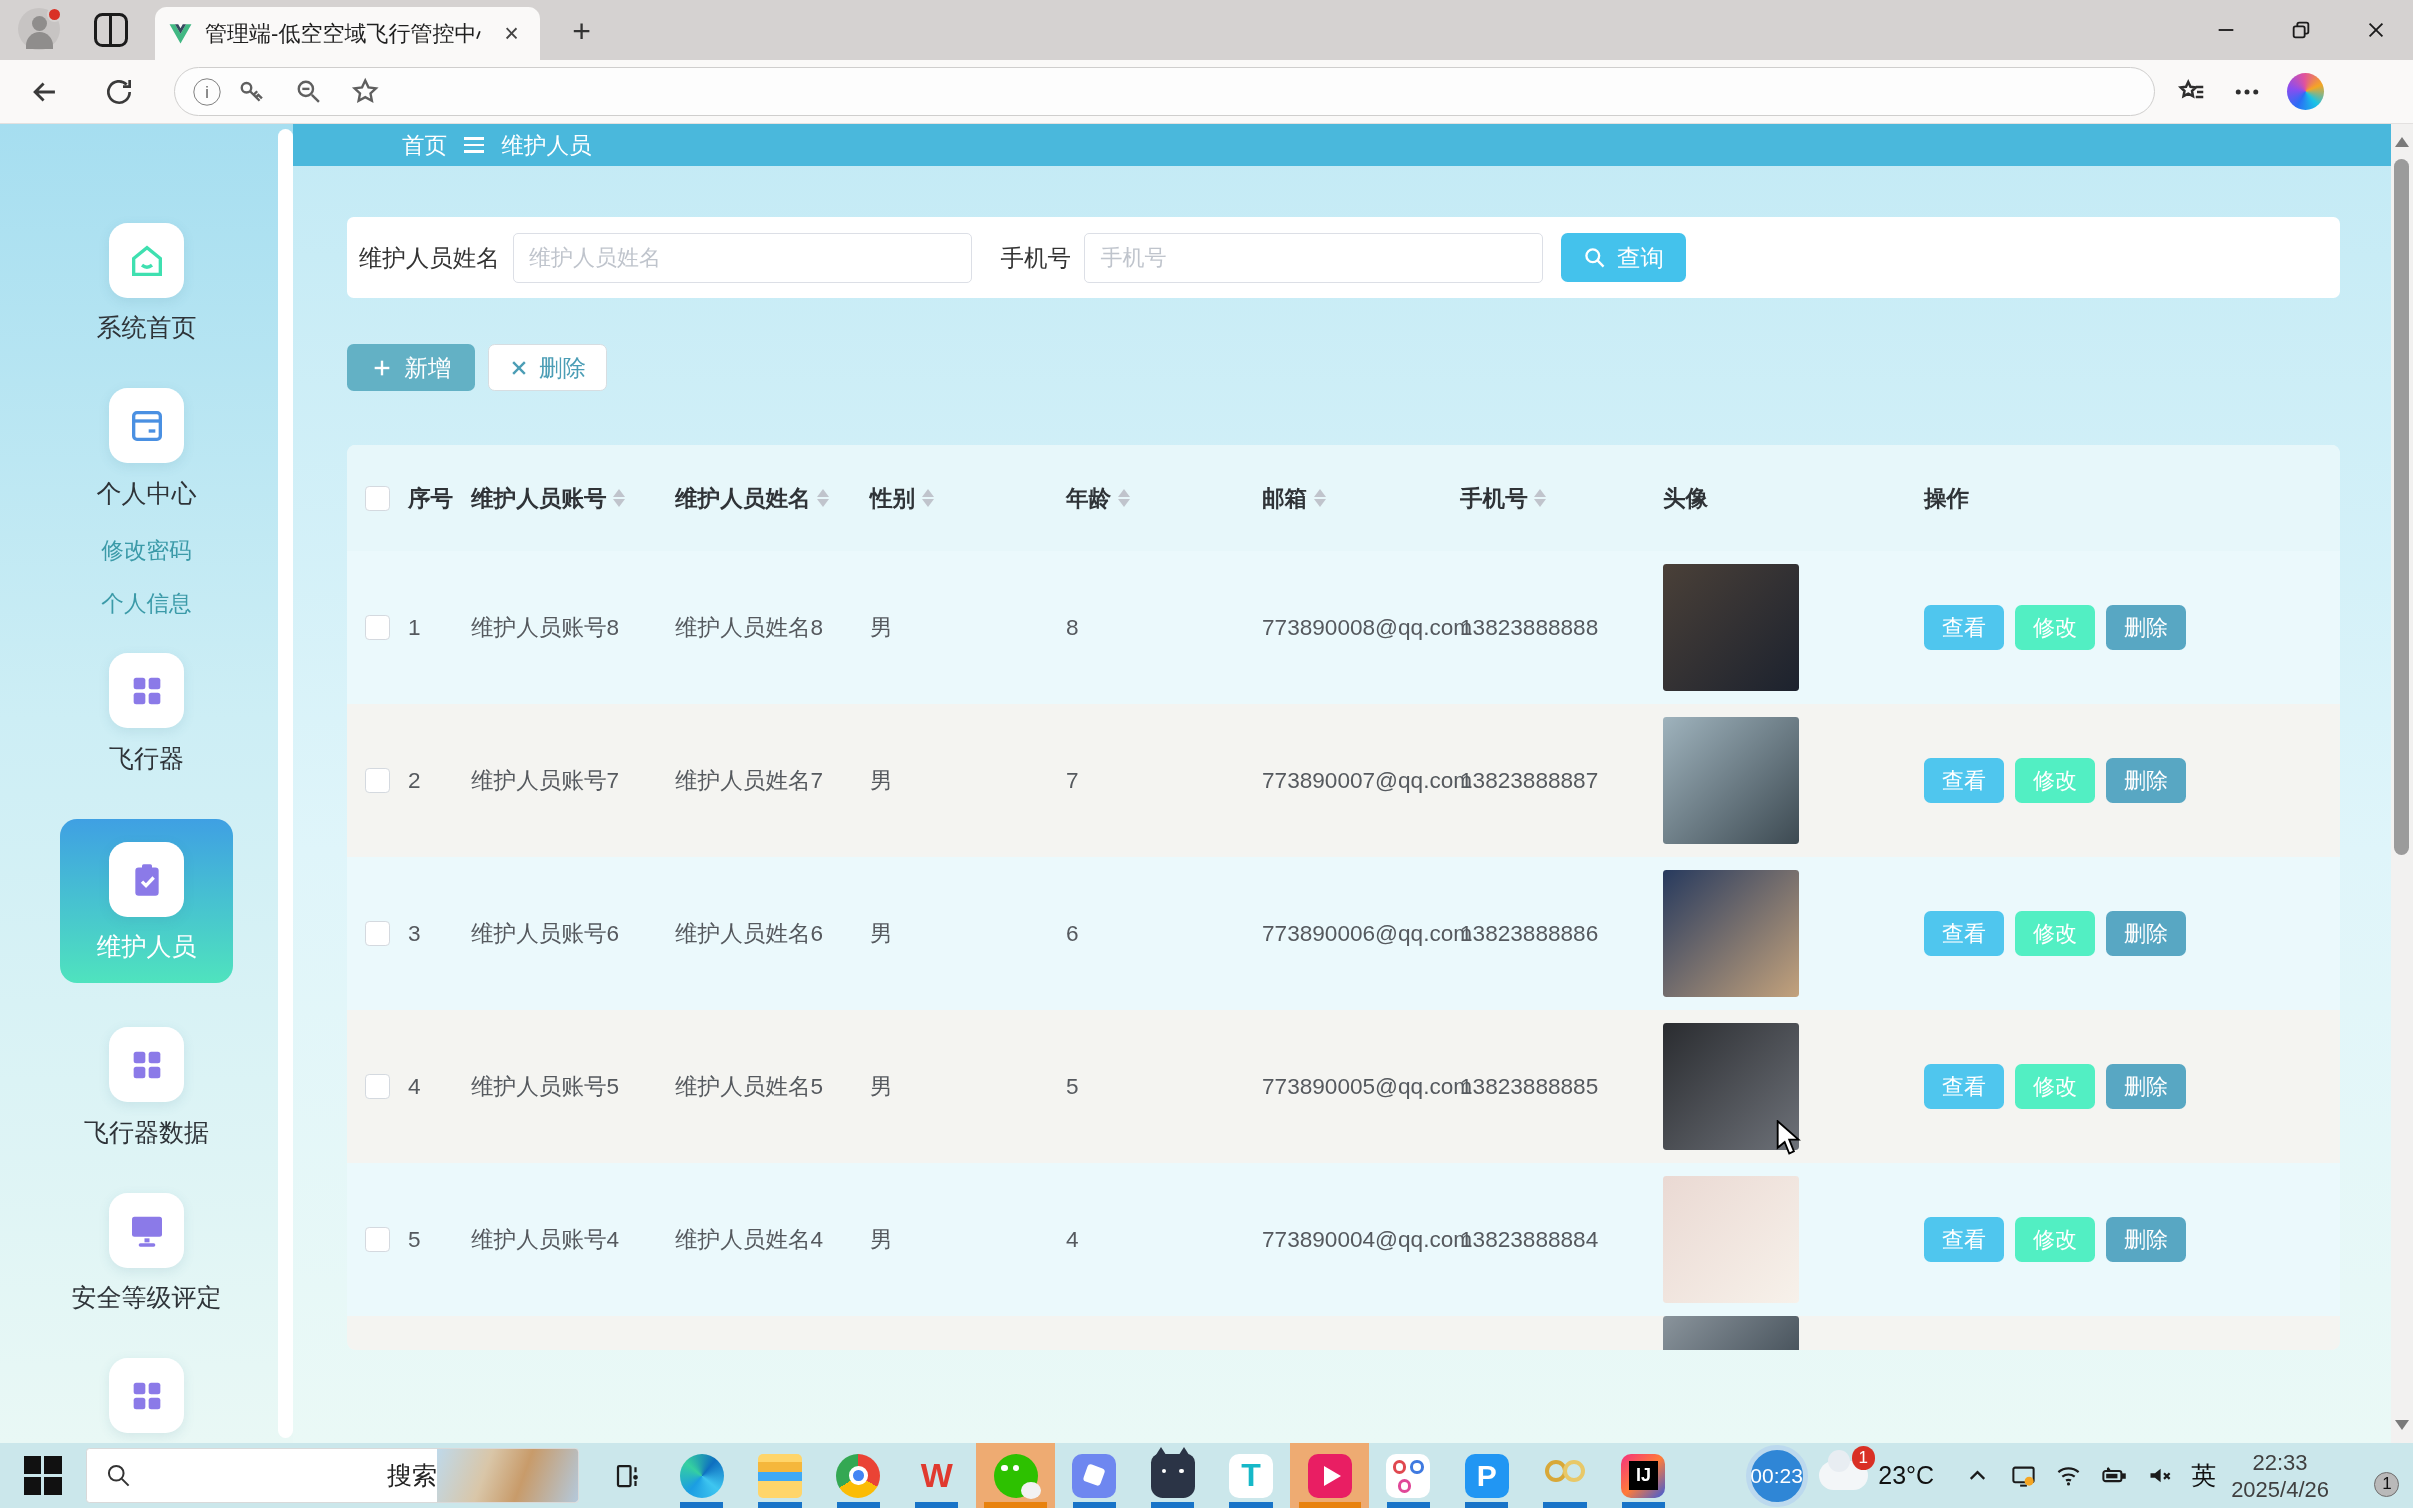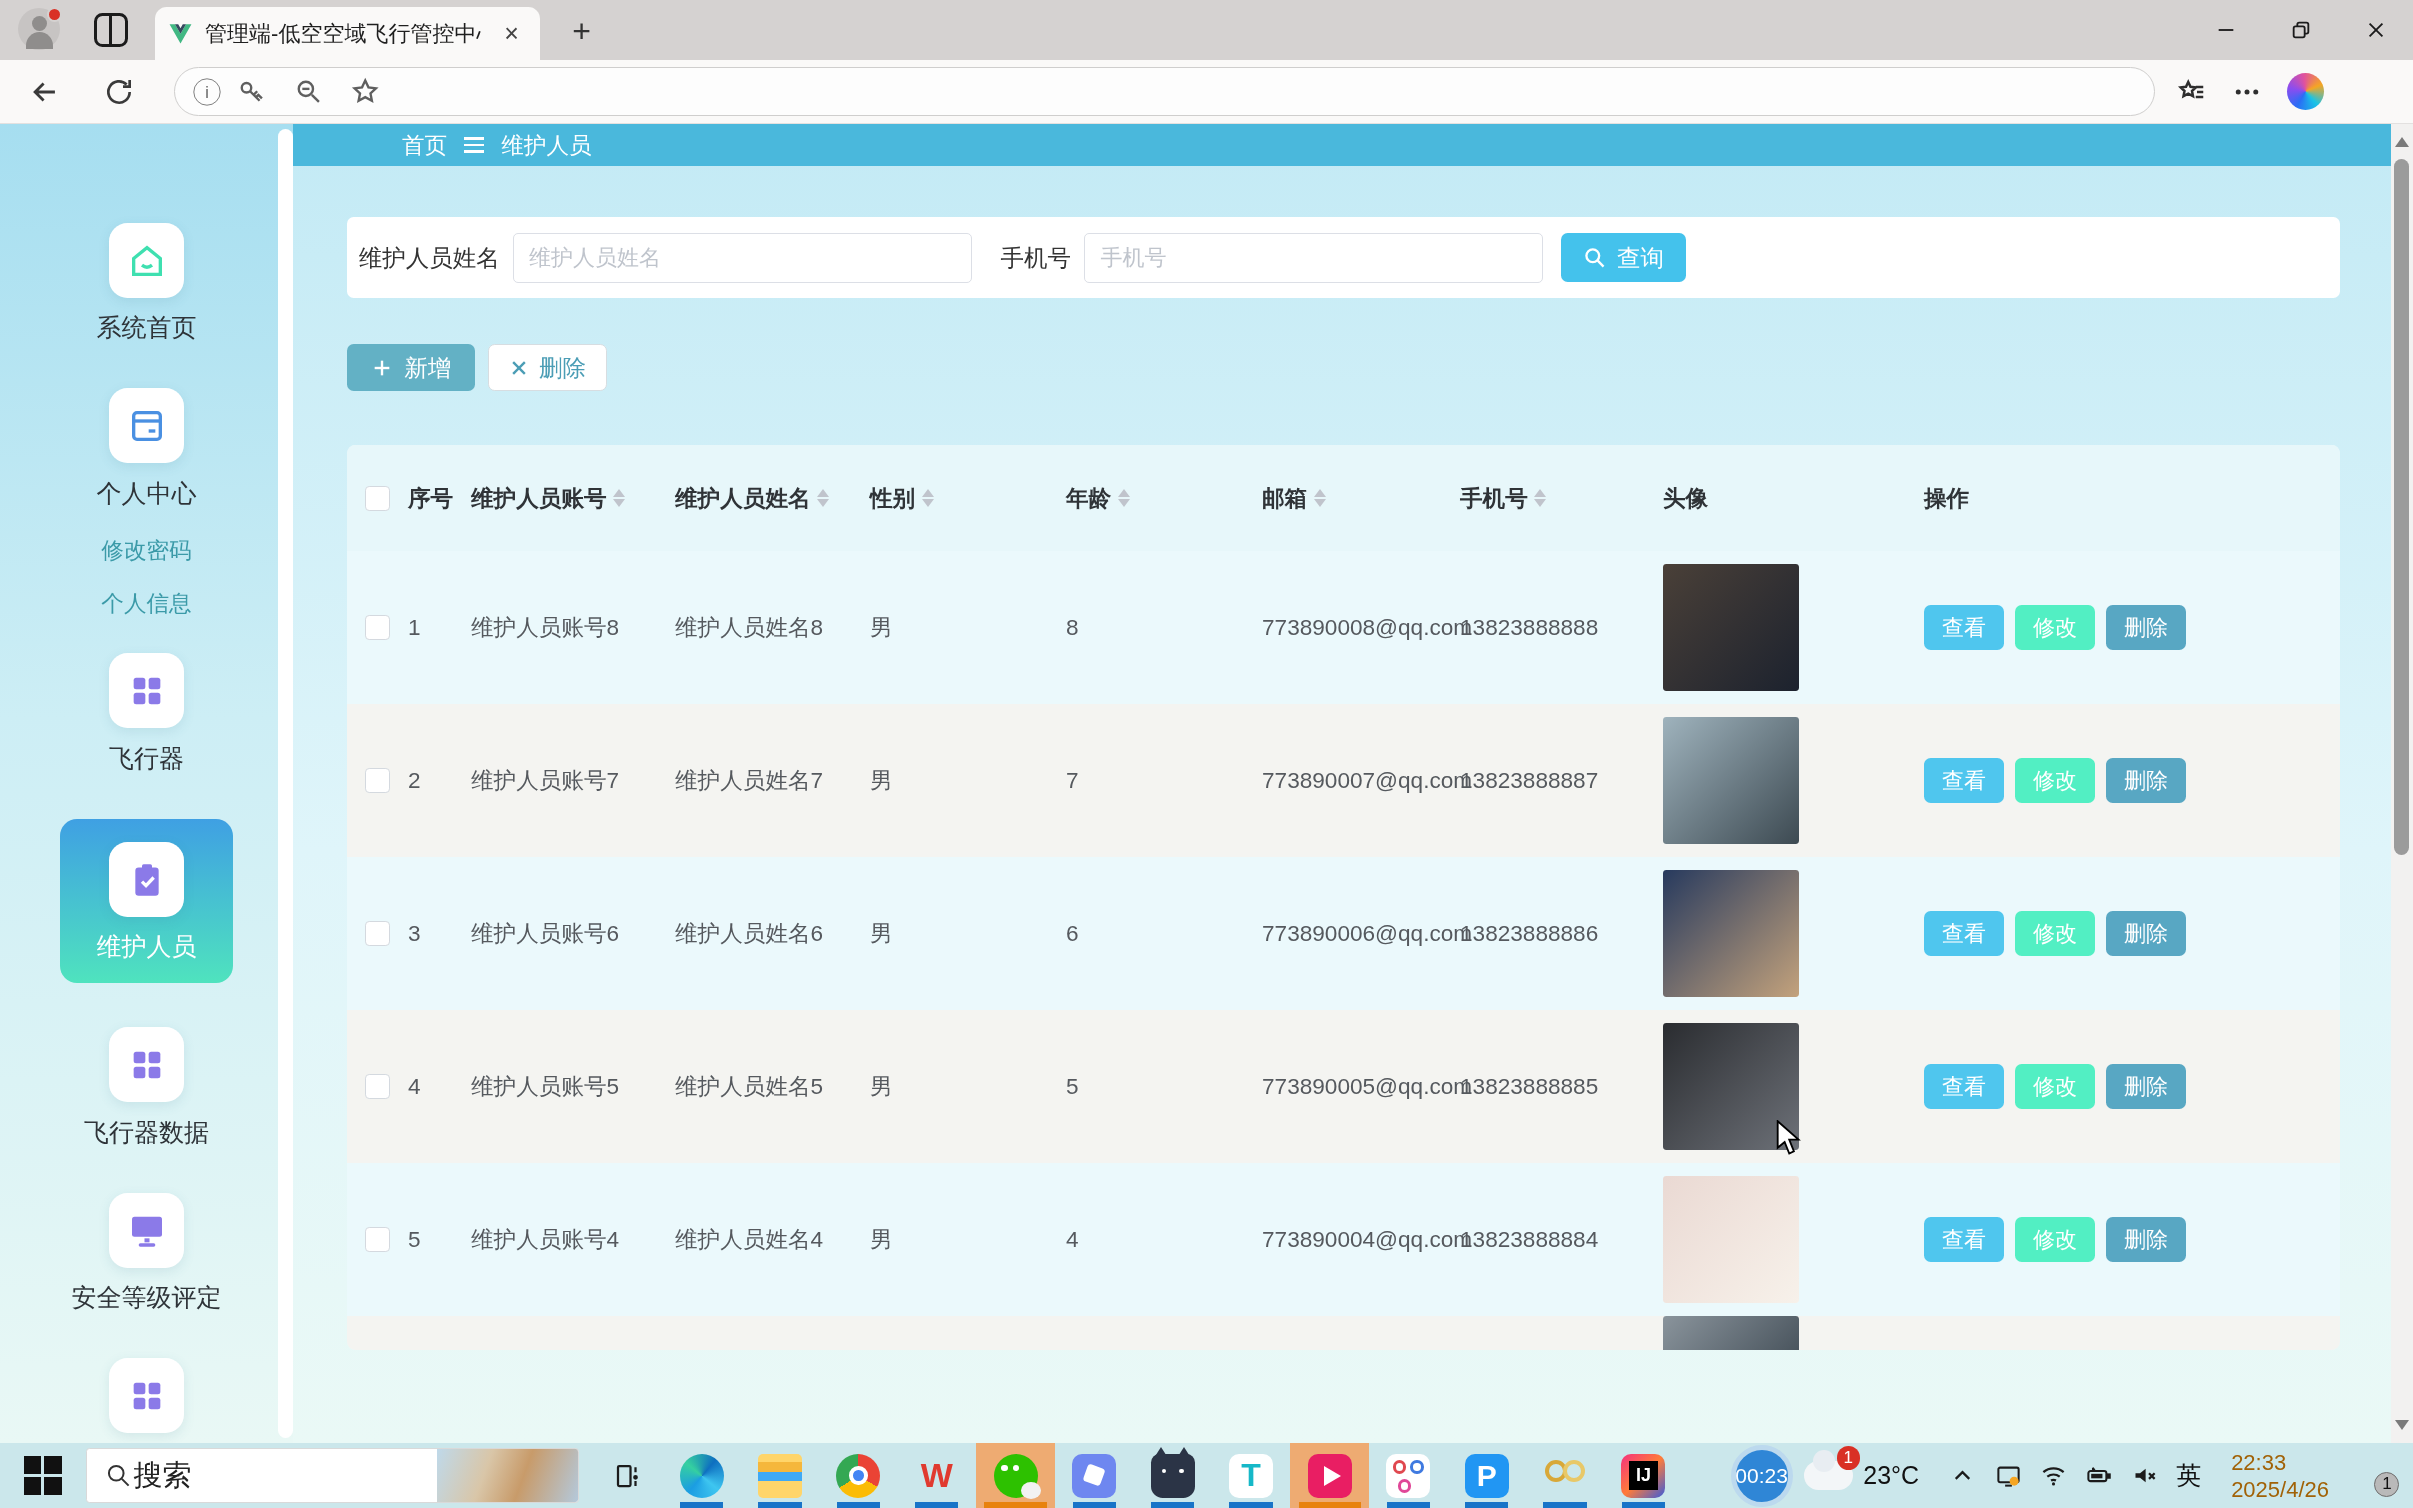--- a/index.html
+++ b/index.html
@@ -115,40 +115,40 @@
   .pg-arrow.up i { border-bottom:10px solid #7a7a7a; }
   .pg-arrow.down i { border-top:10px solid #7a7a7a; }
   .pg-thumb { position:absolute; left:3.4px; top:35px; width:15px; height:696px; border-radius:8.4px; background:#9b9b9b; }
 
   
   .taskbar { position:relative; height:65px; background:#cbe7eb; display:flex; align-items:center; }
   .tb-start { margin-left:23.5px; width:39px; height:39px; display:grid; grid-template-columns:17.6px 17.6px; grid-template-rows:17.6px 17.6px; gap:3.4px; flex:0 0 auto; }
   .tb-start i { background:#111; }
   .tb-search { margin-left:23.5px; width:493px; height:55px; background:#fff; border:0.8px solid #d9d9d9; border-radius:3.4px; display:flex; align-items:center; overflow:hidden; flex:0 0 auto; }
   .tb-search .mag { margin-left:18.4px; }
-  .tb-search-text { margin-left:1px; font-size:29px; color:#222; flex:1; }
+  .tb-search-text { margin-left:27px; font-size:25px; color:#222; flex:1;text-align:right; }
   .tb-search-img { width:141px; height:54px; background:linear-gradient(110deg,#bfd9ea 0%,#d9c6a8 35%,#c89b6a 60%,#b4c9dc 100%); flex:0 0 auto; }
   .tb-taskview { margin-left:28.5px; }
   .tb-apps { display:flex; align-items:center; margin-left:15px; }
   .tb-app { position:relative; width:60px; height:65px; display:flex; align-items:center; justify-content:center; flex:0 0 auto; margin:0 9.2px; }
   .tb-app.hl { background:#eeab72; margin:0; padding:0 9.2px; width:79px; }
   .tb-app .ind { position:absolute; bottom:0; left:8.4px; right:8.4px; height:5.9px; background:#1874c8; }
   .tb-app.hl .ind { background:#e8820e; }
   .appico { width:44px; height:44px; border-radius:10px; display:flex; align-items:center; justify-content:center; font-weight:bold; }
   .tb-right { margin-left:auto; display:flex; align-items:center; flex:0 0 auto; }
   .timer-widget { width:62px; height:62px; border-radius:50%; background:#2f86d6; border:5px solid #bcd9ee; color:#fff; font-size:21px; display:flex; align-items:center; justify-content:center; flex:0 0 auto; }
   .weather { position:relative; margin-left:11.7px; display:flex; align-items:center; gap:10px; }
   .cloud { position:relative; width:49px; height:28.5px; background:#f3f6f8; border-radius:17px; }
   .cloud::before { content:""; position:absolute; left:8.4px; top:-11.7px; width:22px; height:22px; border-radius:50%; background:#e8edf2; }
   .wbadge { position:absolute; right:-6.7px; top:-15px; min-width:23.5px; height:23.5px; border-radius:50%; background:#d93025; color:#fff; font-size:17px; display:flex; align-items:center; justify-content:center; }
   .temp { font-size:25px; color:#111; }
   .tray { display:flex; align-items:center; gap:18.4px; margin-left:30px; }
   .tray svg { width:27px; height:27px; }
   .ime { font-size:25px; color:#111; }
-  .clock { margin-left:30px; text-align:left; font-size:22px; color:#a16207; line-height:27px; }
+  .clock { margin-left:15px; text-align:center; font-size:22px; color:#404040; line-height:27px; }
   .notif { position:relative; margin:0 22px 0 25px; width:37px; height:32px; }
   .notif .pane { width:34px; height:28.5px; background:#1b1b1b; border-radius:3.4px; }
   .notif .pane i { display:block; height:3.4px; background:#cbe7eb; margin:5px 5px 0; }
   .nbadge { position:absolute; right:-8.4px; bottom:-5px; width:25px; height:25px; border-radius:50%; background:#b9b9b9; border:1.7px solid #6e6e6e; color:#111; font-size:17px; display:flex; align-items:center; justify-content:center; }
 
   
   .cursor { position:absolute; left:1775px; top:996px; width:28.5px; height:37px; z-index:50; }
 </style>
 </head>
 <body>

